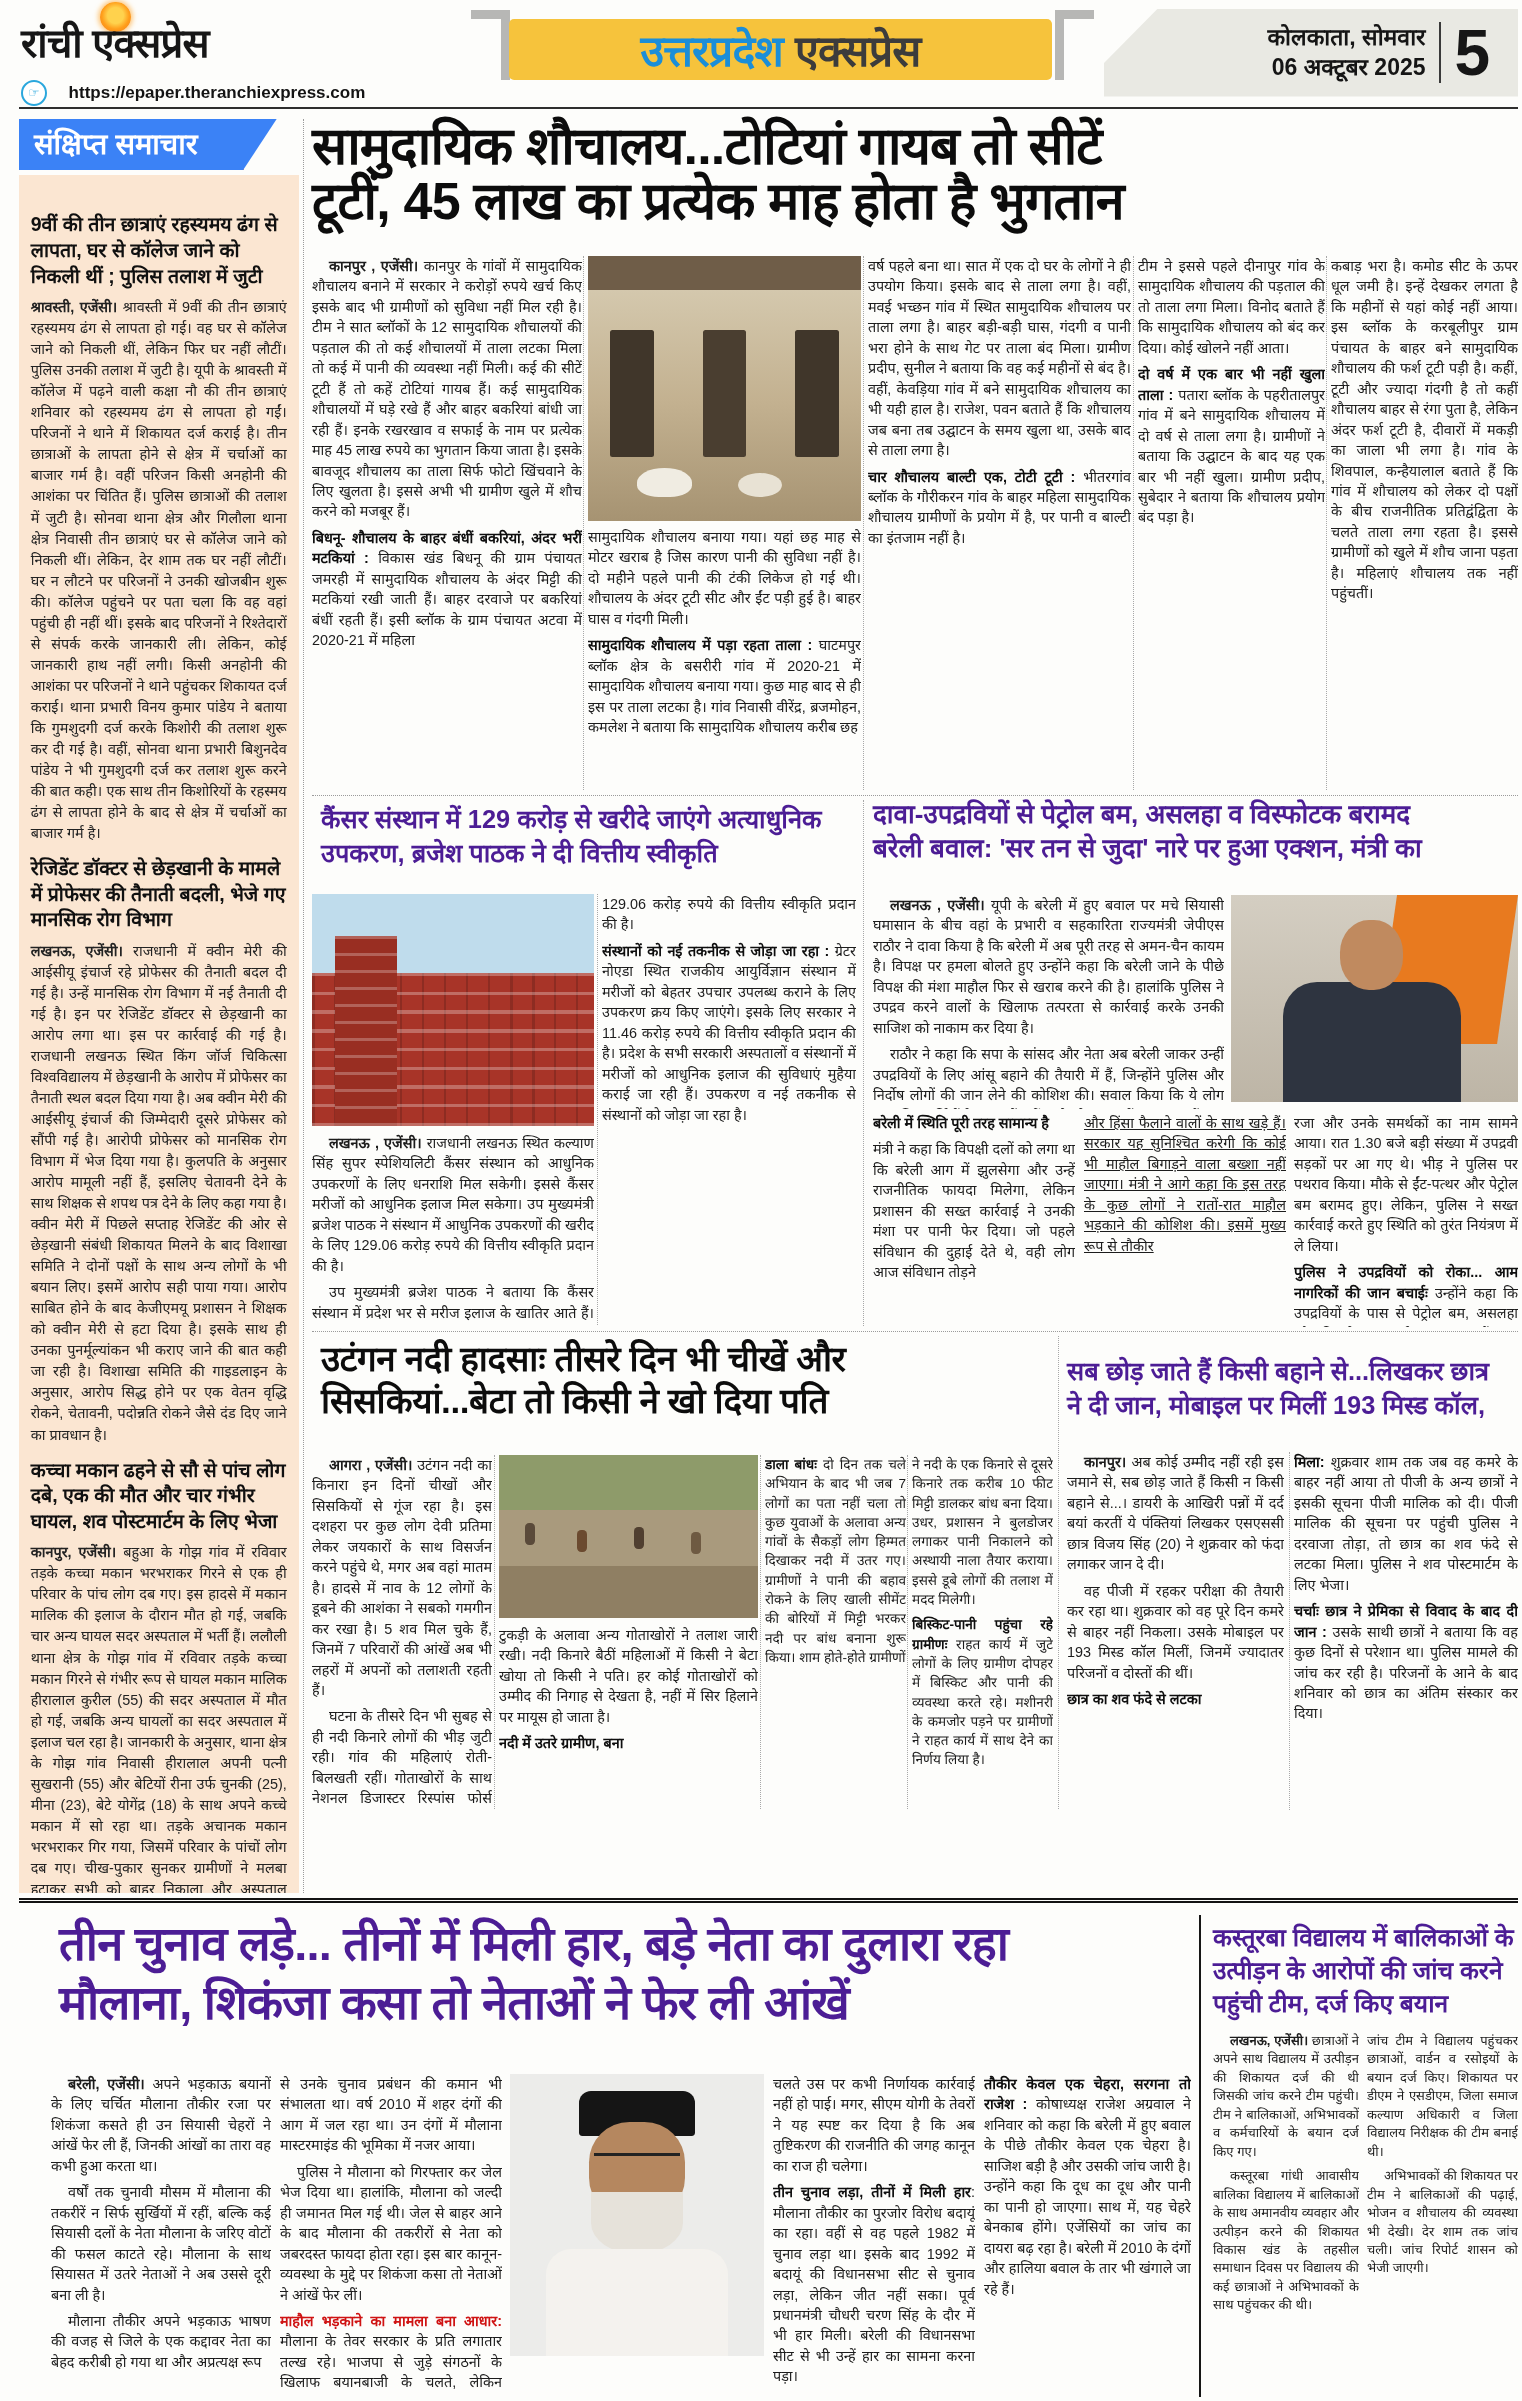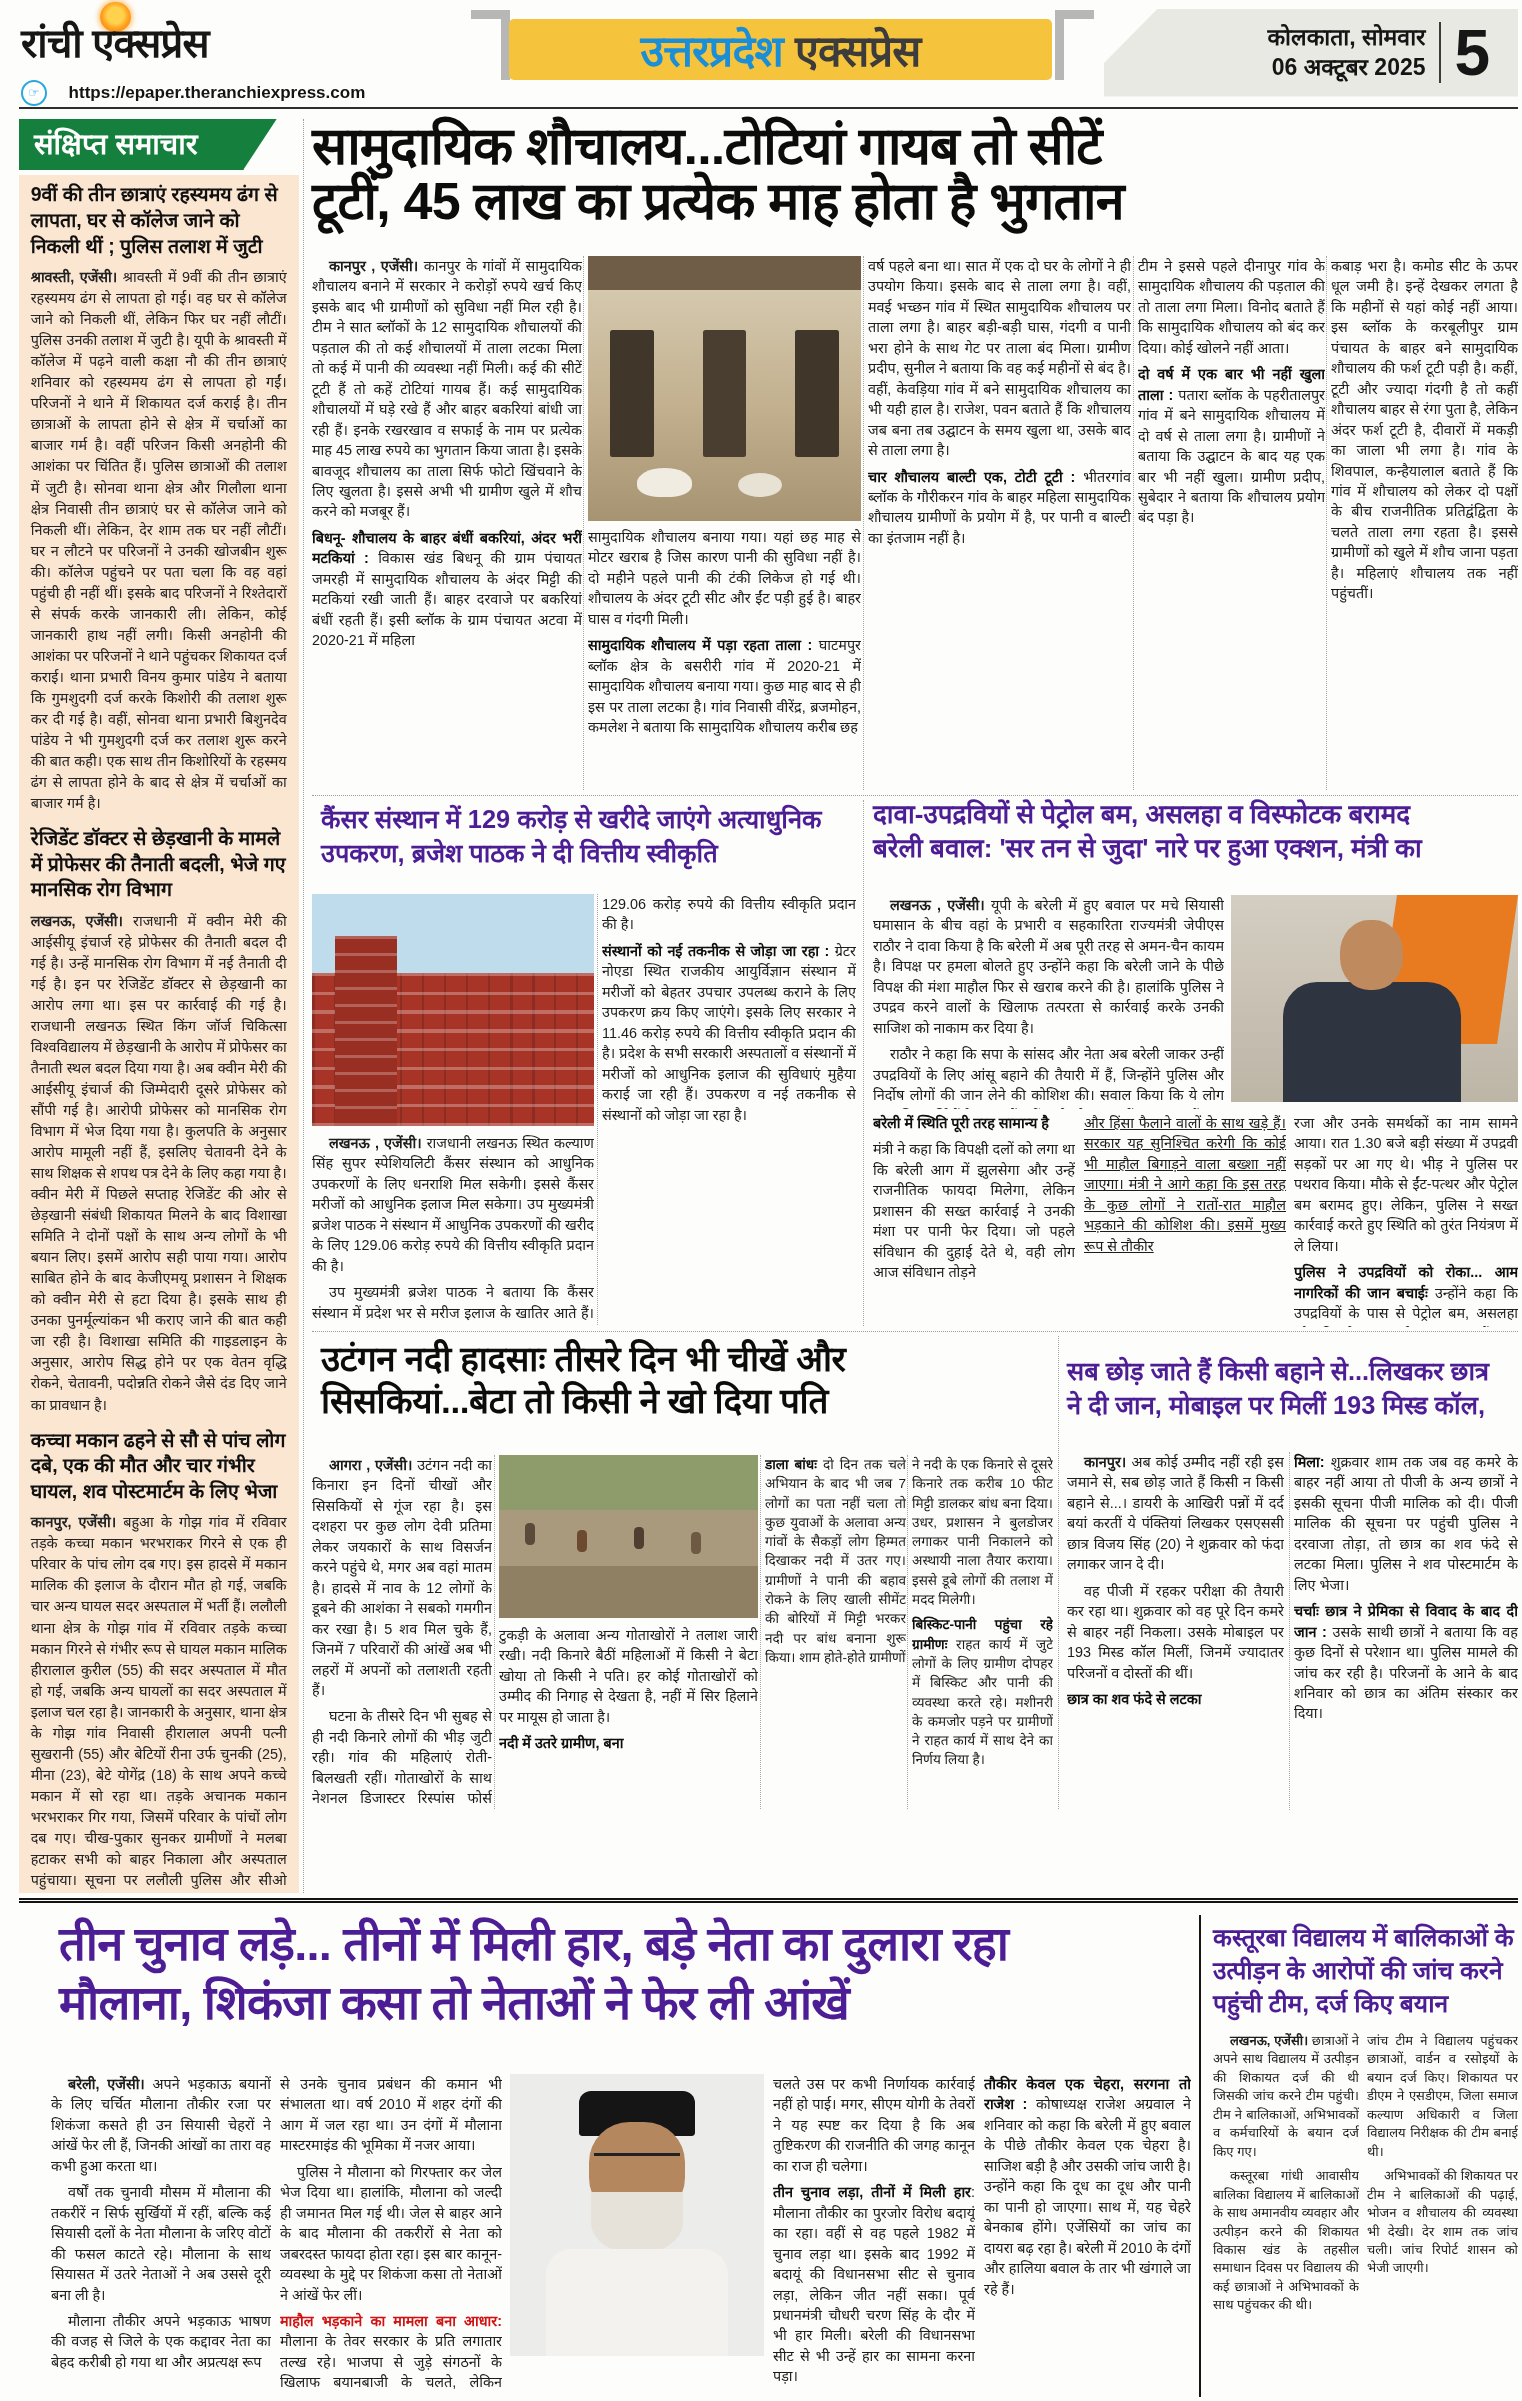--- a/index.html
+++ b/index.html
@@ -24,26 +24,26 @@
   .edband .b1{font-size:43px;font-weight:900;color:#1b8ed8;letter-spacing:-0.8px;}
   .edband .b2{font-size:43px;font-weight:900;color:#3c3c3c;letter-spacing:-0.8px;}
   .infobox{left:1104px;top:8.5px;width:414px;height:88px;background:#e9e9e3;
            clip-path:polygon(0 62%,13% 0,100% 0,100% 100%,0 100%);
            display:flex;align-items:center;justify-content:flex-end;gap:13.6px;padding-right:28px;box-sizing:border-box;}
   .datecell{text-align:right;font-weight:bold;font-size:23px;line-height:1.3;color:#151515;}
   .vline{width:1.7px;height:61px;background:#3a3a3a;}
   .pageno{font-size:64px;font-weight:900;color:#161616;line-height:1;}
   .hrule{left:18.7px;top:107px;width:1499px;height:1.7px;background:#2e2e2e;}
   
-  .briefbanner{left:18.7px;top:119px;width:258px;height:51px;background:#15803d;
+  .briefbanner{left:18.7px;top:119px;width:258px;height:51px;background:#3b82f6;
                clip-path:polygon(0 0,100% 0,87% 100%,0 100%);
                font-size:29px;font-weight:900;color:#ffffff;line-height:51px;padding-left:15.3px;box-sizing:border-box;
                box-shadow:0 3.4px 0 #9e0f14;}
   .briefpanel{left:18.7px;top:175px;width:280px;height:1718px;background:#fbe6d2;
-              padding:4px 12px;box-sizing:border-box;overflow:hidden;}
+              padding:34px 12px;box-sizing:border-box;overflow:hidden;}
   .brief-head{font-size:19.5px;font-weight:800;line-height:1.32;color:#101010;margin:12px 0 7.6px;}
   .brief-head.first{margin-top:3.4px;}
   .brief-body{font-size:14.4px;line-height:1.46;text-align:justify;color:#222;}
   .brief-body .by{font-weight:bold;}
   
   .mainhl{left:312px;top:119px;width:1207px;font-weight:900;color:#0c0c0c;font-size:52px;
           line-height:1.06;letter-spacing:-0.8px;}
   .sechl{font-weight:800;color:#4c1d95;}
   
   .col{position:absolute;overflow:hidden;text-align:justify;font-size:14.4px;line-height:1.42;color:#1c1c1c;}

